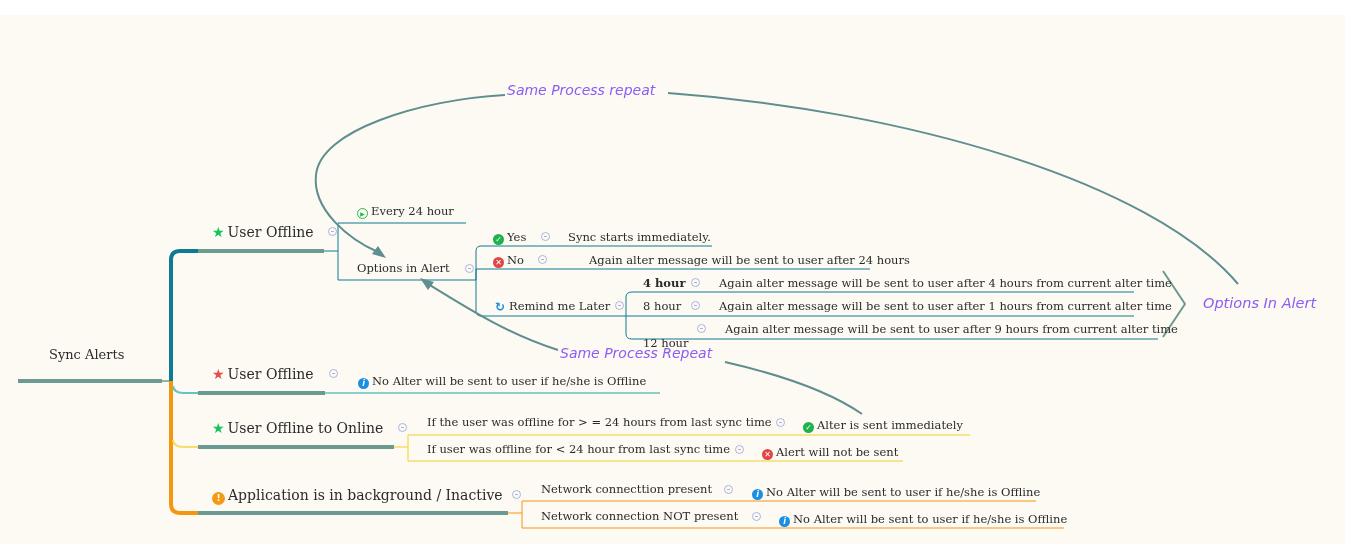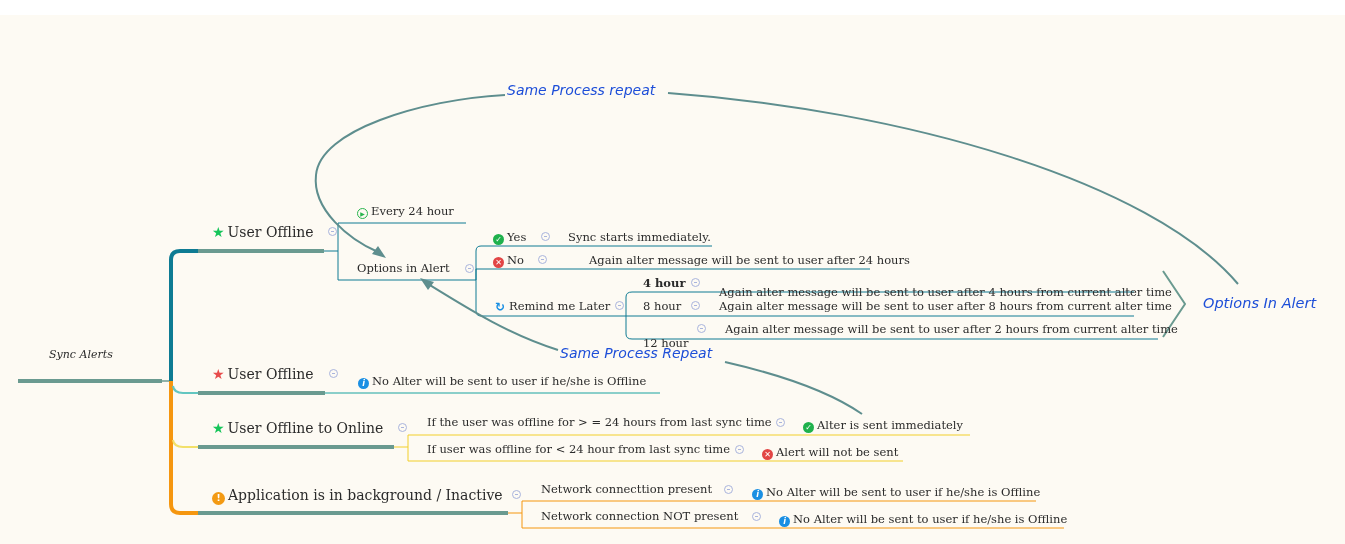--- a/index.html
+++ b/index.html
@@ -2,22 +2,22 @@
 <html><head>
 <meta charset="utf-8">
 <style>
   html, body { margin:0; padding:0; }
   body { width:1345px; height:544px; background:#ffffff; position:relative; overflow:hidden;
          font-family:"DejaVu Serif", serif; color:#2b2b2b; }
   .canvas { position:absolute; left:0; top:15px; width:1345px; height:529px; background:#fdfaf3; }
   svg.lines { position:absolute; left:0; top:0; width:1345px; height:544px; }
   .t { position:absolute; white-space:nowrap; font-size:11.5px; line-height:14px; }
   .main { font-size:14px; line-height:17px; }
-  .root { font-size:11px;font-style:italic; }
-  .note { font-family:"DejaVu Sans", sans-serif; font-style:italic; color:#1d4ed8; font-size:14px; }
+  .root { font-size:13px; }
+  .note { font-family:"DejaVu Sans", sans-serif; font-style:italic; color:#8b5cf6; font-size:14px; }
   .collapse { position:absolute; width:9px; height:9px; border:1px solid #a9b4dd; border-radius:50%;
               box-sizing:border-box; background:#fdfaf3; }
   .collapse::after { content:""; position:absolute; left:2px; right:2px; top:3px; height:1px; background:#a9b4dd; }
   .ic { display:inline-block; width:11px; height:11px; border-radius:50%; vertical-align:-1px; margin-right:3px;
         color:#fff; font-size:8px; line-height:11px; text-align:center; font-family:"DejaVu Sans", sans-serif; font-weight:bold; }
   .ic.ok { background:#1fb14c; }
   .ic.err { background:#e24545; }
   .ic.info { background:#1a8fe3; font-style:italic; }
   .ic.warn { background:#f39a13; font-size:9px; }
   .ic.play { background:transparent; border:1px solid #29b54e; box-sizing:border-box; color:#29b54e; font-size:6px; line-height:9px; }
@@ -118,38 +118,38 @@
 
 <div class="t" style="left:494px; top:299px;">
   <span class="ic redo">↻</span><span>Remind me Later</span>
 </div>
 <div class="collapse" style="left:615px; top:301px;"></div>
 
 <div class="t" style="left:643px; top:276px;font-weight:bold;">
   <span>4 hour</span>
 </div>
 <div class="collapse" style="left:691px; top:278px;"></div>
-<div class="t" style="left:719px; top:276px;margin-top:9px;">
+<div class="t" style="left:719px; top:276px;">
   <span>Again alter message will be sent to user after 4 hours from current alter time</span>
 </div>
 
 <div class="t" style="left:643px; top:299px;">
   <span>8 hour</span>
 </div>
 <div class="collapse" style="left:691px; top:301px;"></div>
 <div class="t" style="left:719px; top:299px;">
-  <span>Again alter message will be sent to user after 8 hours from current alter time</span>
+  <span>Again alter message will be sent to user after 1 hours from current alter time</span>
 </div>
 
 <div class="t" style="left:643px; top:336px;">
   <span>12 hour</span>
 </div>
 <div class="collapse" style="left:697px; top:324px;"></div>
 <div class="t" style="left:725px; top:322px;">
-  <span>Again alter message will be sent to user after 2 hours from current alter time</span>
+  <span>Again alter message will be sent to user after 9 hours from current alter time</span>
 </div>
 
 <div class="t note" style="left:1203px; top:296px; font-size:14.5px;">
   <span>Options In Alert</span>
 </div>
 
 <div class="t note" style="left:507px; top:83px;">
   <span>Same Process repeat</span>
 </div>
 <div class="t note" style="left:560px; top:346px;">

